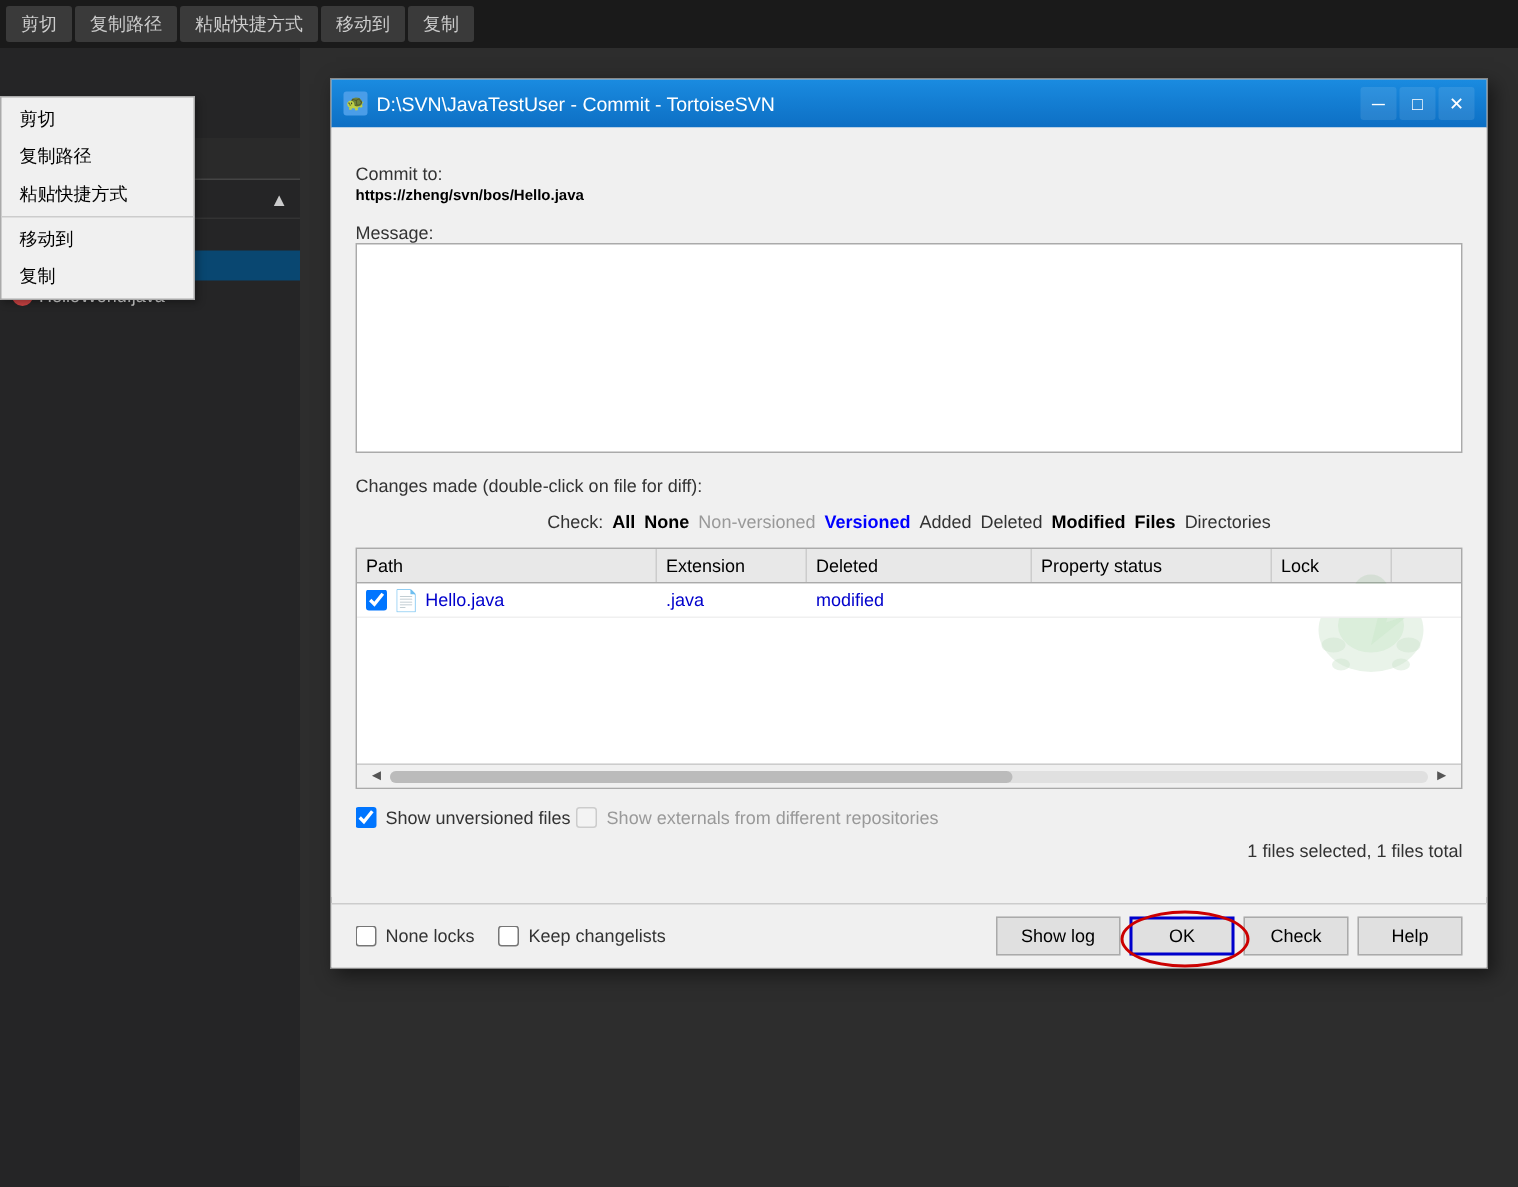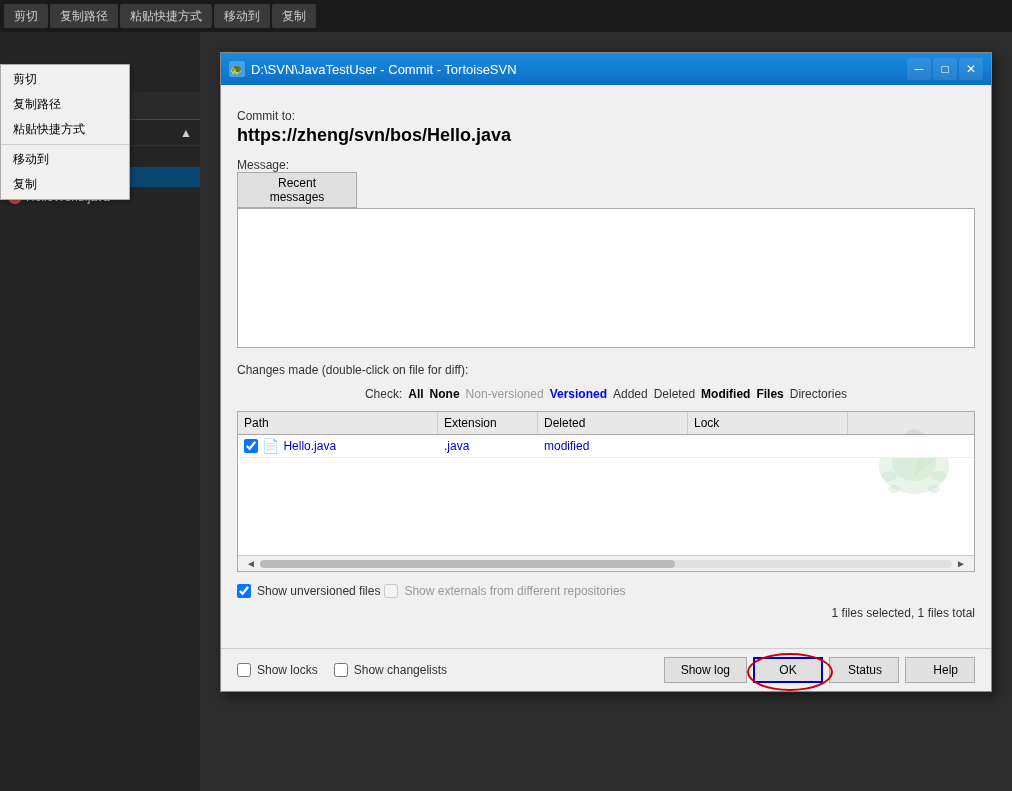--- a/index.html
+++ b/index.html
@@ -205,21 +205,21 @@
       flex-direction: column;
       gap: 8px;
     }
 
     .commit-to-label {
       font-size: 12px;
       color: #333;
     }
 
     .commit-url {
-      font-size: 18px;
+      font-size: 10px;
       font-weight: bold;
       color: #000;
       margin-top: 2px;
     }
 
     .message-label {
       font-size: 12px;
       color: #333;
       margin-top: 4px;
     }
@@ -364,21 +364,21 @@
       gap: 6px;
     }
 
     .btn-standard {
       background: #e0e0e0;
       border: 1px solid #aaa;
       padding: 4px 16px;
       font-size: 12px;
       cursor: pointer;
       min-width: 70px;
-      text-align: right;
+      text-align: center;
     }
 
     .btn-ok {
       background: #e0e0e0;
       border: 2px solid #0000cc;
       padding: 4px 16px;
       font-size: 12px;
       cursor: pointer;
       min-width: 70px;
       text-align: center;
@@ -491,21 +491,20 @@
 
       <div class="dialog-body">
 
         <div>
           <div class="commit-to-label">Commit to:</div>
           <div class="commit-url">https://zheng/svn/bos/Hello.java</div>
         </div>
 
         <div>
           <div class="message-label">Message:</div>
-          <button class="recent-btn">Recent messages</button>
           <textarea class="message-box" style=""></textarea>
         </div>
 
         <div class="changes-label">Changes made (double-click on file for diff):</div>
 
         <div class="check-bar">
           <span>Check:</span>
           <span class="bold">All</span>
           <span class="bold">None</span>
           <span class="gray">Non-versioned</span>
@@ -530,20 +529,21 @@
               <ellipse cx="70" cy="78" rx="6" ry="4" fill="#4a9a4a" opacity="0.4"></ellipse>
 
               <path d="M40 45 L65 30 L60 50 L75 45 L50 65 L55 45 Z" fill="#5ab55a" opacity="0.6"></path>
             </svg>
           </div>
 
           <div class="files-table-header">
             <div class="table-col-header">Path</div>
             <div class="table-col-header">Extension</div>
             <div class="table-col-header">Deleted</div>
+            <div class="table-col-header">Property status</div>
             <div class="table-col-header">Lock</div>
           </div>
 
           <div class="files-table-body" style="min-height:120px;">
 
             <div class="files-table-row">
               <div class="table-cell">
                 <input type="checkbox" checked="" style="width: 14px; height: 14px;">
                 <span style="font-size:14px;color:#aaa;">📄</span>
                 <span style="color:#0000cc;">Hello.java</span>
@@ -581,31 +581,31 @@
         </div>
 
         <div class="status-text">1 files selected, 1 files total</div>
 
       </div>
 
       <div class="dialog-footer">
         <div class="footer-left">
           <div class="checkbox-row">
             <input type="checkbox" style="width: 14px; height: 14px;">
-            <span>Show locks</span>
+            <span>None locks</span>
           </div>
           <div class="checkbox-row">
             <input type="checkbox" style="width: 14px; height: 14px;">
-            <span>Show changelists</span>
+            <span>Keep changelists</span>
           </div>
         </div>
         <div class="footer-right">
           <button class="btn-standard">Show log</button>
           <button class="btn-ok">OK</button>
-          <button class="btn-standard">Status</button>
+          <button class="btn-standard">Check</button>
           <button class="btn-standard">Help</button>
         </div>
       </div>
 
     </div>
   </div>
 
 </div>
 
 </body></html>

